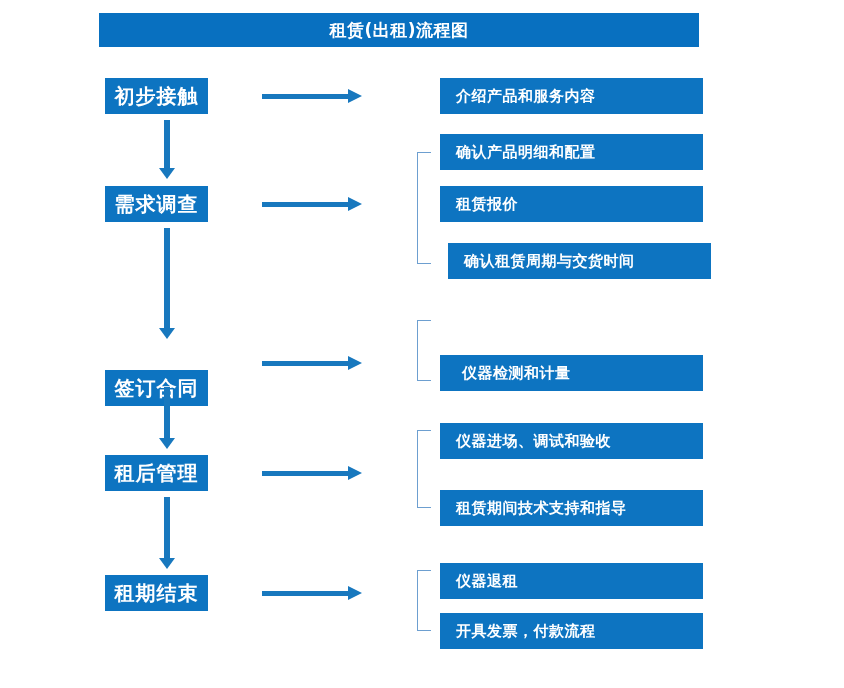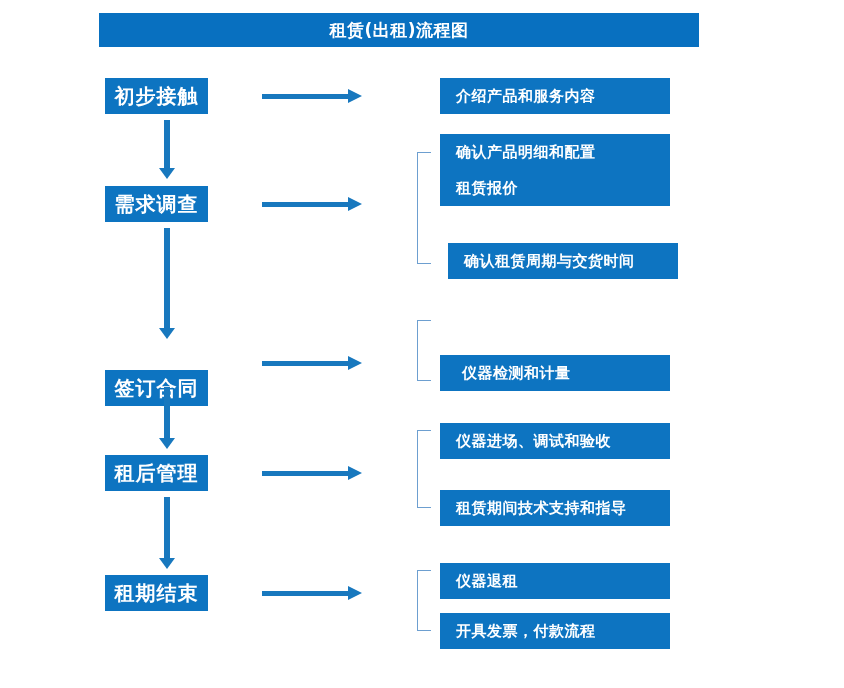--- a/index.html
+++ b/index.html
@@ -52,21 +52,21 @@
     letter-spacing: 1px;
     display: flex;
     align-items: center;
     justify-content: center;
     box-sizing: border-box;
   }
 
   .detail-box {
     position: absolute;
     left: 440px;
-    width: 230px;
+    width: 263px;
     height: 36px;
     background: #0d74c1;
     color: #ffffff;
     font-size: 15px;
     font-weight: bold;
     letter-spacing: 0.5px;
     display: flex;
     align-items: center;
     justify-content: flex-start;
     padding-left: 16px;
@@ -199,21 +199,21 @@
   <div class="bracket" style="top:320px; height:61px;"></div>
 
   <div class="bracket" style="top:430px; height:78px;"></div>
 
   <div class="bracket" style="top:570px; height:61px;"></div>
 
   <div class="detail-box" style="top:78px;">介绍产品和服务内容</div>
 
   <div class="detail-box" style="top:134px;">确认产品明细和配置</div>
 
-  <div class="detail-box" style="top:170px;">租赁报价</div>
+  <div class="detail-box" style="top:186px;">租赁报价</div>
 
   <div class="detail-box" style="top:243px;margin-left:8px;">确认租赁周期与交货时间</div>
 
 
   <div class="detail-box" style="top:355px;padding-left:22px;">仪器检测和计量</div>
 
   <div class="detail-box" style="top:423px;">仪器进场、调试和验收</div>
 
   <div class="detail-box" style="top:490px;">租赁期间技术支持和指导</div>
 

